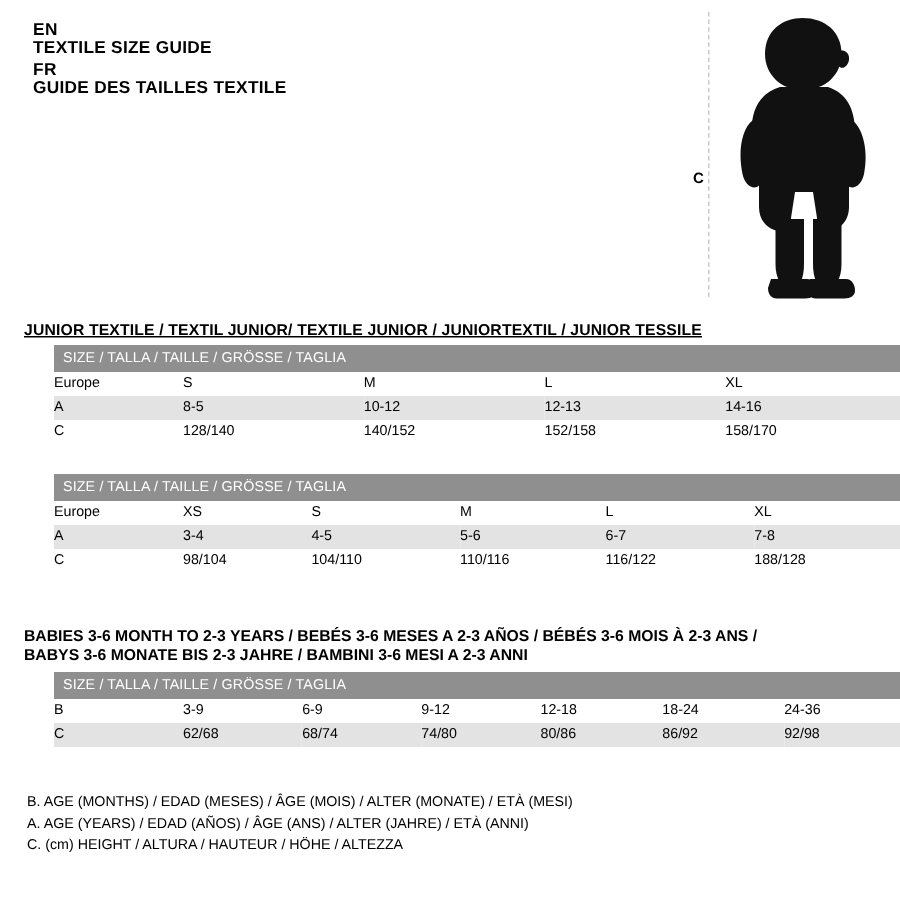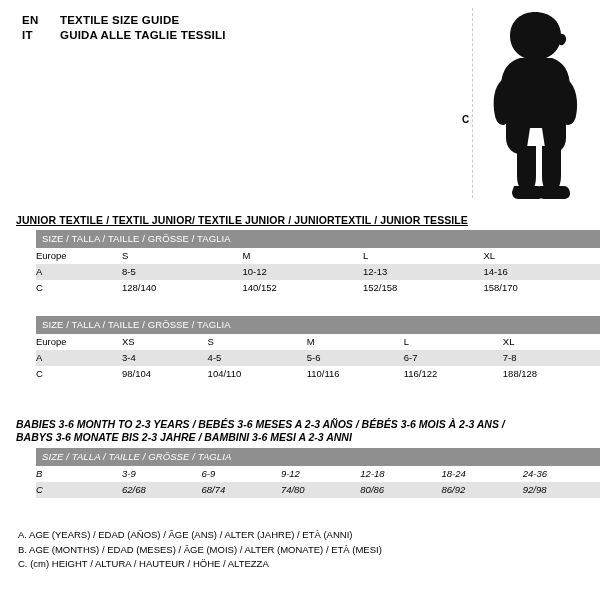--- a/index.html
+++ b/index.html
@@ -25,20 +25,21 @@
   .header {
     position: absolute;
     left: 22px;
     top: 14px;
     width: 420px;
   }
   .header-row {
     display: flex;
     align-items: baseline;
     margin-bottom: 3px;
+    flex-direction: column;
   }
   .lang-code {
     width: 38px;
     font-size: 11.5px;
     font-weight: bold;
     letter-spacing: 0.3px;
   }
   .lang-title {
     font-size: 11.5px;
     font-weight: bold;
@@ -140,22 +141,22 @@
 <body>
 
 <div class="page">
 
   <div class="header">
     <div class="header-row">
       <div class="lang-code">EN</div>
       <div class="lang-title">TEXTILE SIZE GUIDE</div>
     </div>
     <div class="header-row">
-      <div class="lang-code">IT</div>
-      <div class="lang-title">GUIDA ALLE TAGLIE TESSILI</div>
+      <div class="lang-code">FR</div>
+      <div class="lang-title">GUIDE DES TAILLES TEXTILE</div>
     </div>
   </div>
 
   <div class="figure-area">
     <div class="dashed-line"></div>
     <div class="c-label">C</div>
     <svg class="baby-svg" width="110" height="190" viewBox="0 0 110 190">
       <g fill="#111111">
 
         <path d="M30 26 C30 10 42 2 55 2 C70 2 81 11 81 26 C81 40 70 50 55 50 C41 50 30 40 30 26 Z"></path>
@@ -239,21 +240,21 @@
         <td>98/104</td>
         <td>104/110</td>
         <td>110/116</td>
         <td>116/122</td>
         <td>188/128</td>
       </tr>
     </tbody>
       </table>
   </div>
 
-  <div class="section" style="top:418px;font-style:italic;">
+  <div class="section" style="top:418px;">
     <div class="section-title-multi">
       <div>BABIES 3-6 MONTH TO 2-3 YEARS / BEBÉS 3-6 MESES A 2-3 AÑOS / BÉBÉS 3-6 MOIS À 2-3 ANS /</div>
       <div>BABYS 3-6 MONATE BIS 2-3 JAHRE / BAMBINI 3-6 MESI A 2-3 ANNI</div>
     </div>
     <table class="size-table">
       <tbody>
           <tr class="head-row">
         <td colspan="7">SIZE / TALLA / TAILLE / GRÖSSE / TAGLIA</td>
       </tr>
       <tr>
@@ -272,18 +273,18 @@
         <td>74/80</td>
         <td>80/86</td>
         <td>86/92</td>
         <td>92/98</td>
       </tr>
     </tbody>
       </table>
   </div>
 
   <div class="legend">
+    <div>B. AGE (MONTHS) / EDAD (MESES) / ÂGE (MOIS) / ALTER (MONATE) / ETÀ (MESI)</div>
     <div>A. AGE (YEARS) / EDAD (AÑOS) / ÂGE (ANS) / ALTER (JAHRE) / ETÀ (ANNI)</div>
-    <div>B. AGE (MONTHS) / EDAD (MESES) / ÂGE (MOIS) / ALTER (MONATE) / ETÀ (MESI)</div>
     <div>C. (cm) HEIGHT / ALTURA / HAUTEUR / HÖHE / ALTEZZA</div>
   </div>
 
 </div>
 
 </body></html>

